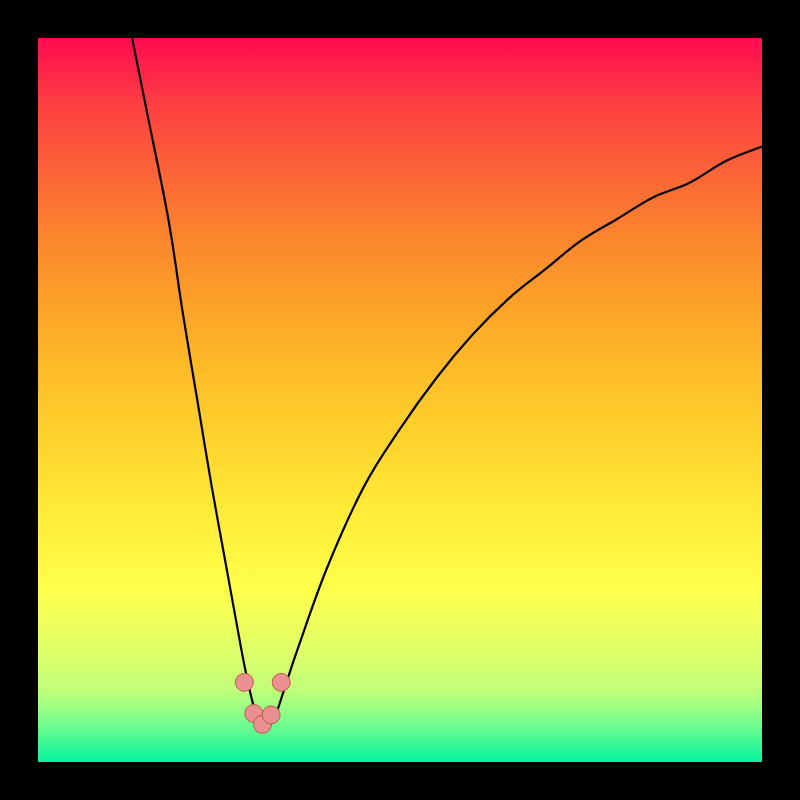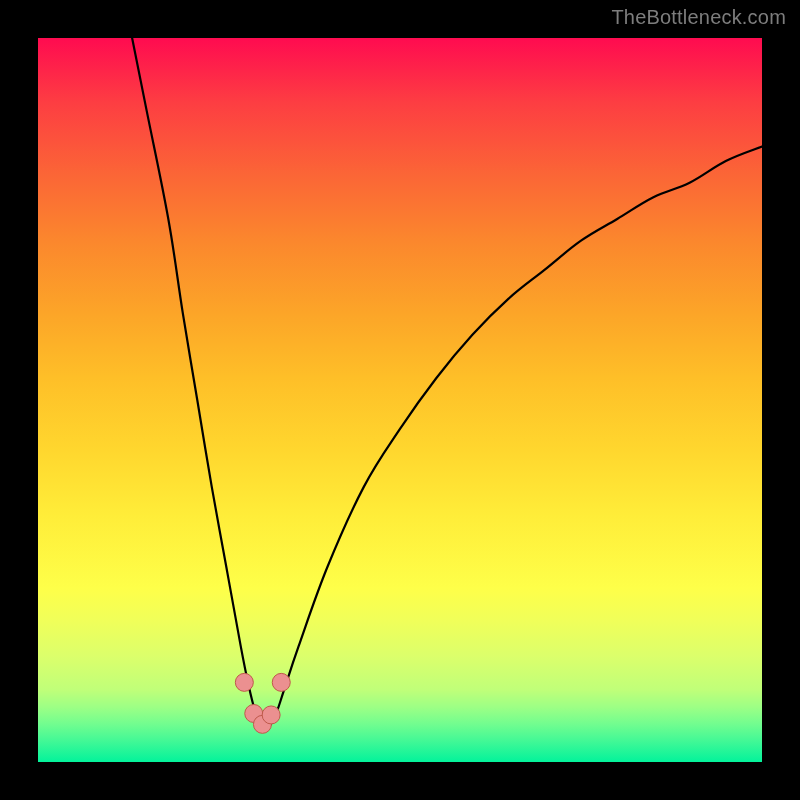--- a/index.html
+++ b/index.html
@@ -81,14 +81,13 @@
       <path id="curve-path" fill="none" stroke="#000000" stroke-width="2.2" stroke-linecap="round" d="M 94.12 0.00 C 96.73 13.03, 102.08 39.82, 108.60 72.40 C 115.12 104.98, 123.80 144.51, 130.32 181.00 C 136.84 217.49, 139.59 242.54, 144.80 275.12 C 150.01 307.70, 154.07 330.72, 159.28 362.00 C 164.49 393.28, 168.55 418.91, 173.76 448.88 C 178.97 478.85, 183.03 499.85, 188.24 528.52 C 193.45 557.19, 198.81 587.31, 202.72 608.16 C 206.63 629.01, 207.35 632.63, 209.96 644.36 C 212.57 656.09, 214.59 665.50, 217.20 673.32 C 219.81 681.14, 221.83 685.19, 224.44 687.80 C 227.05 690.41, 229.07 690.41, 231.68 687.80 C 234.29 685.19, 236.31 679.84, 238.92 673.32 C 241.53 666.80, 242.25 663.33, 246.16 651.60 C 250.07 639.87, 252.82 630.31, 260.64 608.16 C 268.46 586.01, 277.87 557.19, 289.60 528.52 C 301.33 499.85, 312.77 473.64, 325.80 448.88 C 338.83 424.12, 348.97 410.51, 362.00 390.96 C 375.03 371.41, 385.17 357.22, 398.20 340.28 C 411.23 323.34, 421.37 311.18, 434.40 296.84 C 447.43 282.50, 457.57 272.37, 470.60 260.64 C 483.63 248.91, 493.77 242.11, 506.80 231.68 C 519.83 221.25, 529.97 211.84, 543.00 202.72 C 556.03 193.60, 566.17 188.82, 579.20 181.00 C 592.23 173.18, 602.37 165.80, 615.40 159.28 C 628.43 152.76, 638.57 151.32, 651.60 144.80 C 664.63 138.28, 674.77 129.60, 687.80 123.08 C 700.83 116.56, 717.48 111.21, 724.00 108.60"></path>
       <g id="dots">
           <circle cx="206.34" cy="644.36" r="9" fill="#eb9090" stroke="#bf594b" stroke-width="1"></circle>
           <circle cx="215.75" cy="675.49" r="9" fill="#eb9090" stroke="#bf594b" stroke-width="1"></circle>
           <circle cx="224.44" cy="686.35" r="9" fill="#eb9090" stroke="#bf594b" stroke-width="1"></circle>
           <circle cx="233.13" cy="676.94" r="9" fill="#eb9090" stroke="#bf594b" stroke-width="1"></circle>
           <circle cx="243.26" cy="644.36" r="9" fill="#eb9090" stroke="#bf594b" stroke-width="1"></circle>
         </g>
     </svg>
   </div>
-  <div class="watermark">TheBottleneck.com</div>
 </div>
 
 </body></html>

